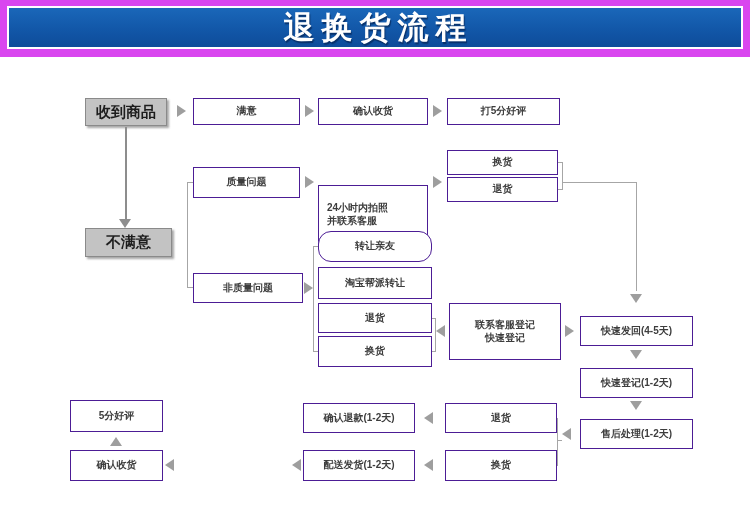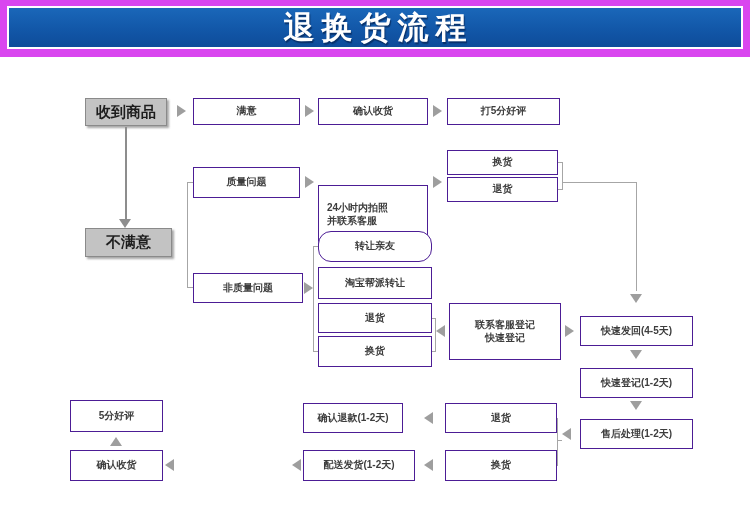--- a/index.html
+++ b/index.html
@@ -149,21 +149,21 @@
       <span>售后处理(1-2天)</span>
     </div>
   <div class="arr l" style="left:562px;top:428px;"></div>
 
   <div class="ln" style="left:557px;top:418px;width:1px;height:48px;"></div>
   <div class="ln" style="left:557px;top:440px;width:5px;height:1px;"></div>
 
   <div class="box" style="left:70px;top:400px;width:93px;height:32px;">
       <span>5分好评</span>
     </div>
-  <div class="box" style="left:303px;top:403px;width:100px;height:30px;">
+  <div class="box" style="left:303px;top:403px;width:112px;height:30px;">
       <span>确认退款(1-2天)</span>
     </div>
   <div class="arr l" style="left:424px;top:412px;"></div>
   <div class="box" style="left:445px;top:403px;width:112px;height:30px;">
       <span>退货</span>
     </div>
 
   <div class="arr u" style="left:110px;top:437px;"></div>
   <div class="box" style="left:70px;top:450px;width:93px;height:31px;">
       <span>确认收货</span>

